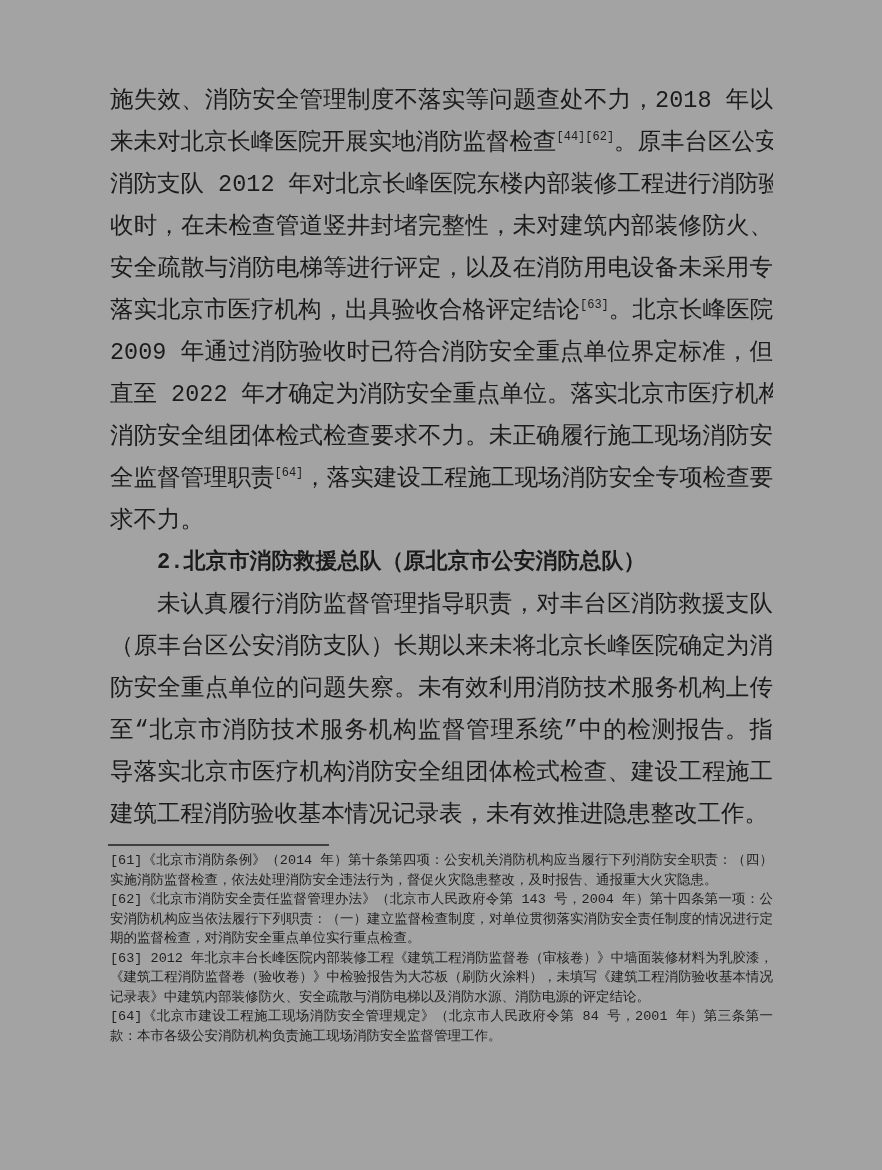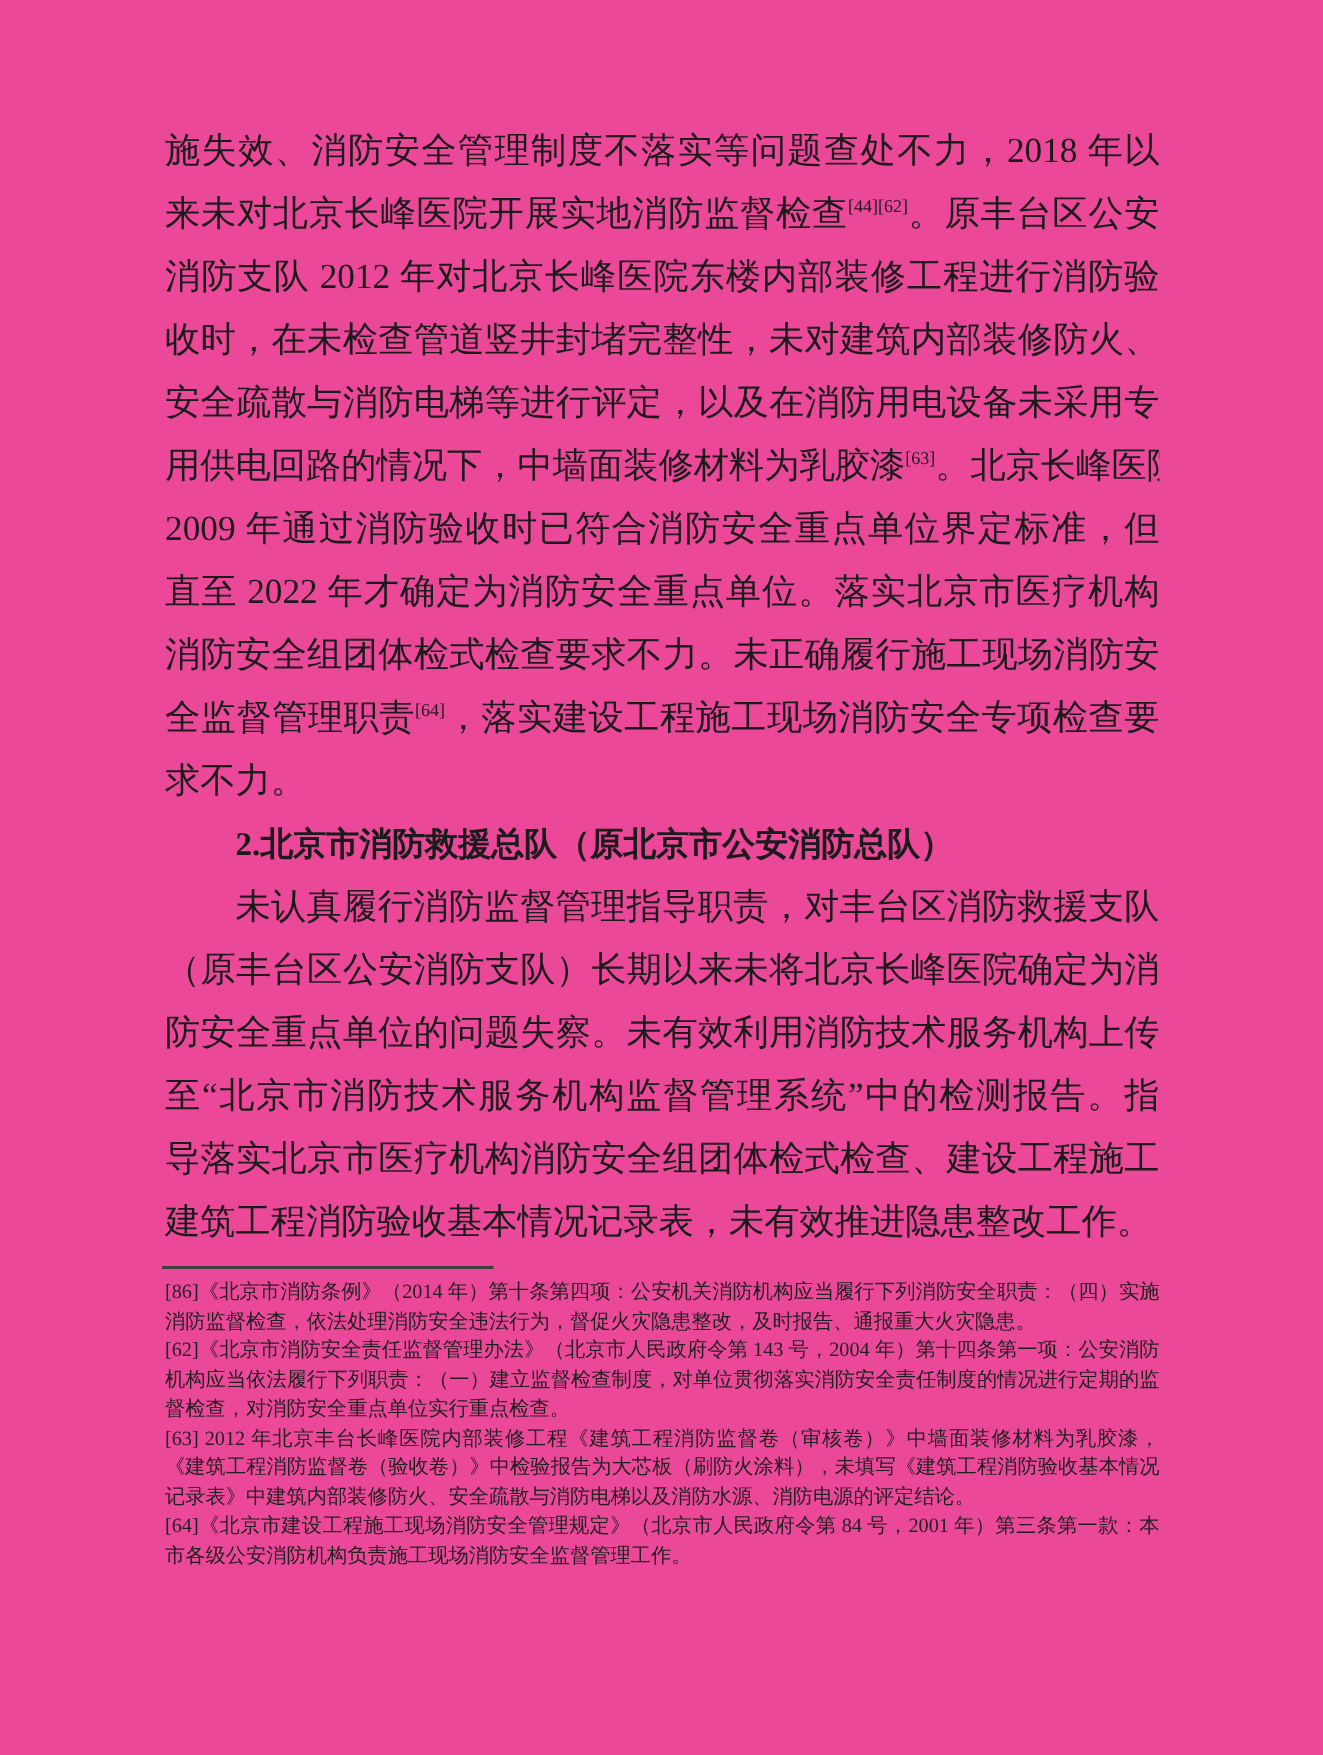--- a/index.html
+++ b/index.html
@@ -4,23 +4,23 @@
 <style>
   html, body {
     margin: 0;
     padding: 0;
     background: #ffffff;
   }
   .page {
     position: relative;
     width: 882px;
     height: 1170px;
-    background: #ec4899;
+    background: #a3a3a3;
     overflow: hidden;
-    font-family: Liberation Serif, serif;
+    font-family: Liberation Mono, monospace;
     color: #1b1b1b;
   }
   .body-block {
     position: absolute;
     left: 110px;
     top: 80px;
     width: 663px;
   }
   .bline {
     font-size: 23.5px;
@@ -86,40 +86,40 @@
 <body>
 
 <div class="page">
 
   <div class="body-block">
     <div class="bline">施失效、消防安全管理制度不落实等问题查处不力，2018 年以</div>
     <div class="bline"><span>来未对北京长峰医院开展实地消防监督检查</span><span class="sup">[44][62]</span><span>。原丰台区公安</span></div>
     <div class="bline">消防支队 2012 年对北京长峰医院东楼内部装修工程进行消防验</div>
     <div class="bline">收时，在未检查管道竖井封堵完整性，未对建筑内部装修防火、</div>
     <div class="bline">安全疏散与消防电梯等进行评定，以及在消防用电设备未采用专</div>
-    <div class="bline"><span>用供电回路的情况下，中墙面装修材料为乳胶漆</span><span class="sup">[63]</span><span>。北京长峰医院</span></div>
+    <div class="bline"><span>落实北京市医疗机构，出具验收合格评定结论</span><span class="sup">[63]</span><span>。北京长峰医院</span></div>
     <div class="bline">2009 年通过消防验收时已符合消防安全重点单位界定标准，但</div>
     <div class="bline">直至 2022 年才确定为消防安全重点单位。落实北京市医疗机构</div>
     <div class="bline">消防安全组团体检式检查要求不力。未正确履行施工现场消防安</div>
     <div class="bline"><span>全监督管理职责</span><span class="sup">[64]</span><span>，落实建设工程施工现场消防安全专项检查要</span></div>
     <div class="bline last">求不力。</div>
 
     <div class="hline">2.北京市消防救援总队（原北京市公安消防总队）</div>
 
     <div class="bline indent">未认真履行消防监督管理指导职责，对丰台区消防救援支队</div>
     <div class="bline">（原丰台区公安消防支队）长期以来未将北京长峰医院确定为消</div>
     <div class="bline">防安全重点单位的问题失察。未有效利用消防技术服务机构上传</div>
     <div class="bline">至“北京市消防技术服务机构监督管理系统”中的检测报告。指</div>
     <div class="bline">导落实北京市医疗机构消防安全组团体检式检查、建设工程施工</div>
     <div class="bline last">建筑工程消防验收基本情况记录表，未有效推进隐患整改工作。</div>
   </div>
 
   <div class="fn-sep"></div>
 
   <div class="fn-block">
-    <p class="fn"><span>[86]</span><span>《北京市消防条例》（2014 年）第十条第四项：公安机关消防机构应当履行下列消防安全职责：（四）实施消防监督检查，依法处理消防安全违法行为，督促火灾隐患整改，及时报告、通报重大火灾隐患。</span></p>
+    <p class="fn"><span>[61]</span><span>《北京市消防条例》（2014 年）第十条第四项：公安机关消防机构应当履行下列消防安全职责：（四）实施消防监督检查，依法处理消防安全违法行为，督促火灾隐患整改，及时报告、通报重大火灾隐患。</span></p>
     <p class="fn"><span>[62]</span><span>《北京市消防安全责任监督管理办法》（北京市人民政府令第 143 号，2004 年）第十四条第一项：公安消防机构应当依法履行下列职责：（一）建立监督检查制度，对单位贯彻落实消防安全责任制度的情况进行定期的监督检查，对消防安全重点单位实行重点检查。</span></p>
     <p class="fn"><span>[63]</span><span> 2012 年北京丰台长峰医院内部装修工程《建筑工程消防监督卷（审核卷）》中墙面装修材料为乳胶漆，《建筑工程消防监督卷（验收卷）》中检验报告为大芯板（刷防火涂料），未填写《建筑工程消防验收基本情况记录表》中建筑内部装修防火、安全疏散与消防电梯以及消防水源、消防电源的评定结论。</span></p>
     <p class="fn"><span>[64]</span><span>《北京市建设工程施工现场消防安全管理规定》（北京市人民政府令第 84 号，2001 年）第三条第一款：本市各级公安消防机构负责施工现场消防安全监督管理工作。</span></p>
   </div>
 
 
 </div>
 
 </body></html>

